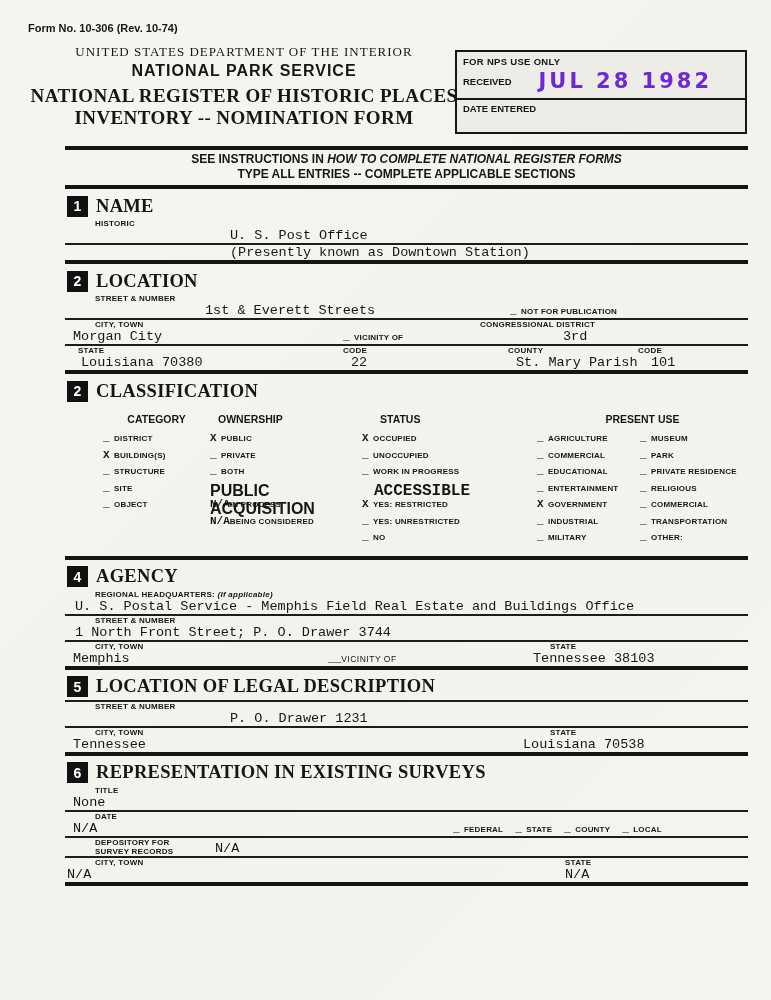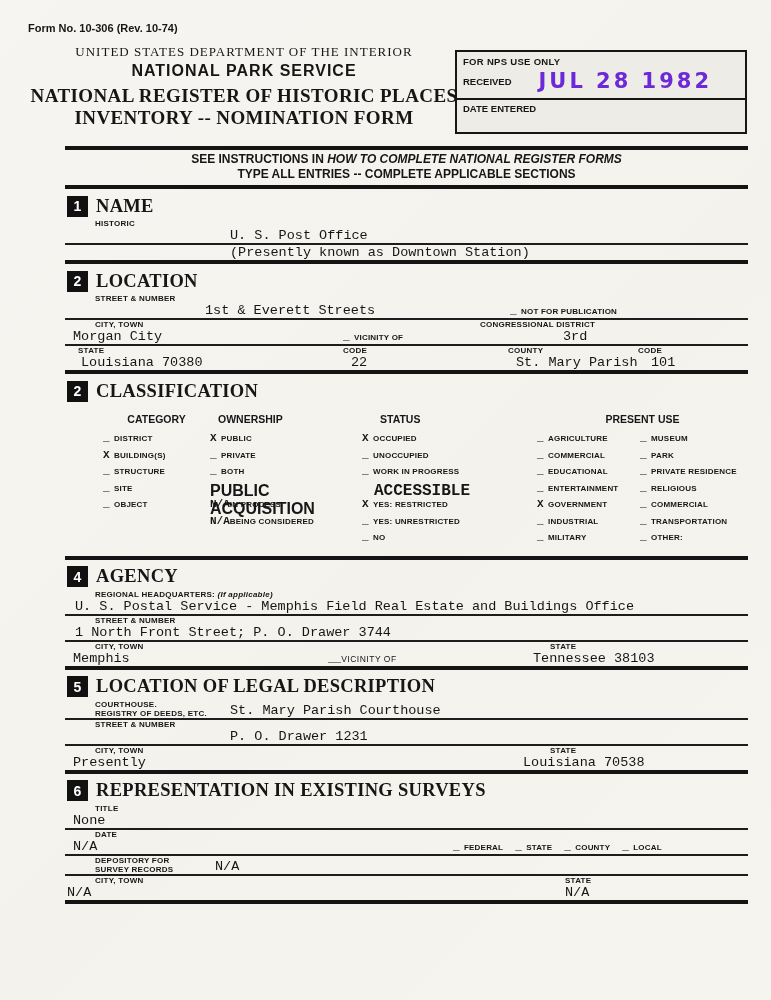--- a/index.html
+++ b/index.html
@@ -335,40 +335,33 @@
         </div>
         <div class="typed">Tennessee 38103</div>
       </div>
     </div>
     <div class="bar"></div>
 
     <div class="sec-head">
       <div class="sec-num">5</div>
       <div class="sec-title">LOCATION OF LEGAL DESCRIPTION</div>
     </div>
-    <div class="fld vrow">
-      <div style="width:135px;">
-        <div class="flabel">COURTHOUSE.</div>
-        <div class="flabel">REGISTRY OF DEEDS, ETC.</div>
-      </div>
-      <div class="typed" style="align-self:flex-end;">St. Mary Parish Courthouse</div>
-    </div>
     <div class="rule"></div>
     <div class="fld">
       <div class="flabel">STREET &amp; NUMBER</div>
       <div class="typed" style="margin-left:135px;">P. O. Drawer 1231</div>
     </div>
     <div class="rule"></div>
     <div>
       <div class="vrow">
         <div class="flabel" style="margin-left:30px; width:455px;">CITY, TOWN</div>
         <div class="flabel">STATE</div>
       </div>
       <div class="vrow">
-        <div class="typed" style="margin-left:8px; width:450px;">Presently</div>
+        <div class="typed" style="margin-left:8px; width:450px;">Tennessee</div>
         <div class="typed">Louisiana 70538</div>
       </div>
     </div>
     <div class="bar"></div>
 
     <div class="sec-head">
       <div class="sec-num">6</div>
       <div class="sec-title">REPRESENTATION IN EXISTING SURVEYS</div>
     </div>
     <div class="fld">

